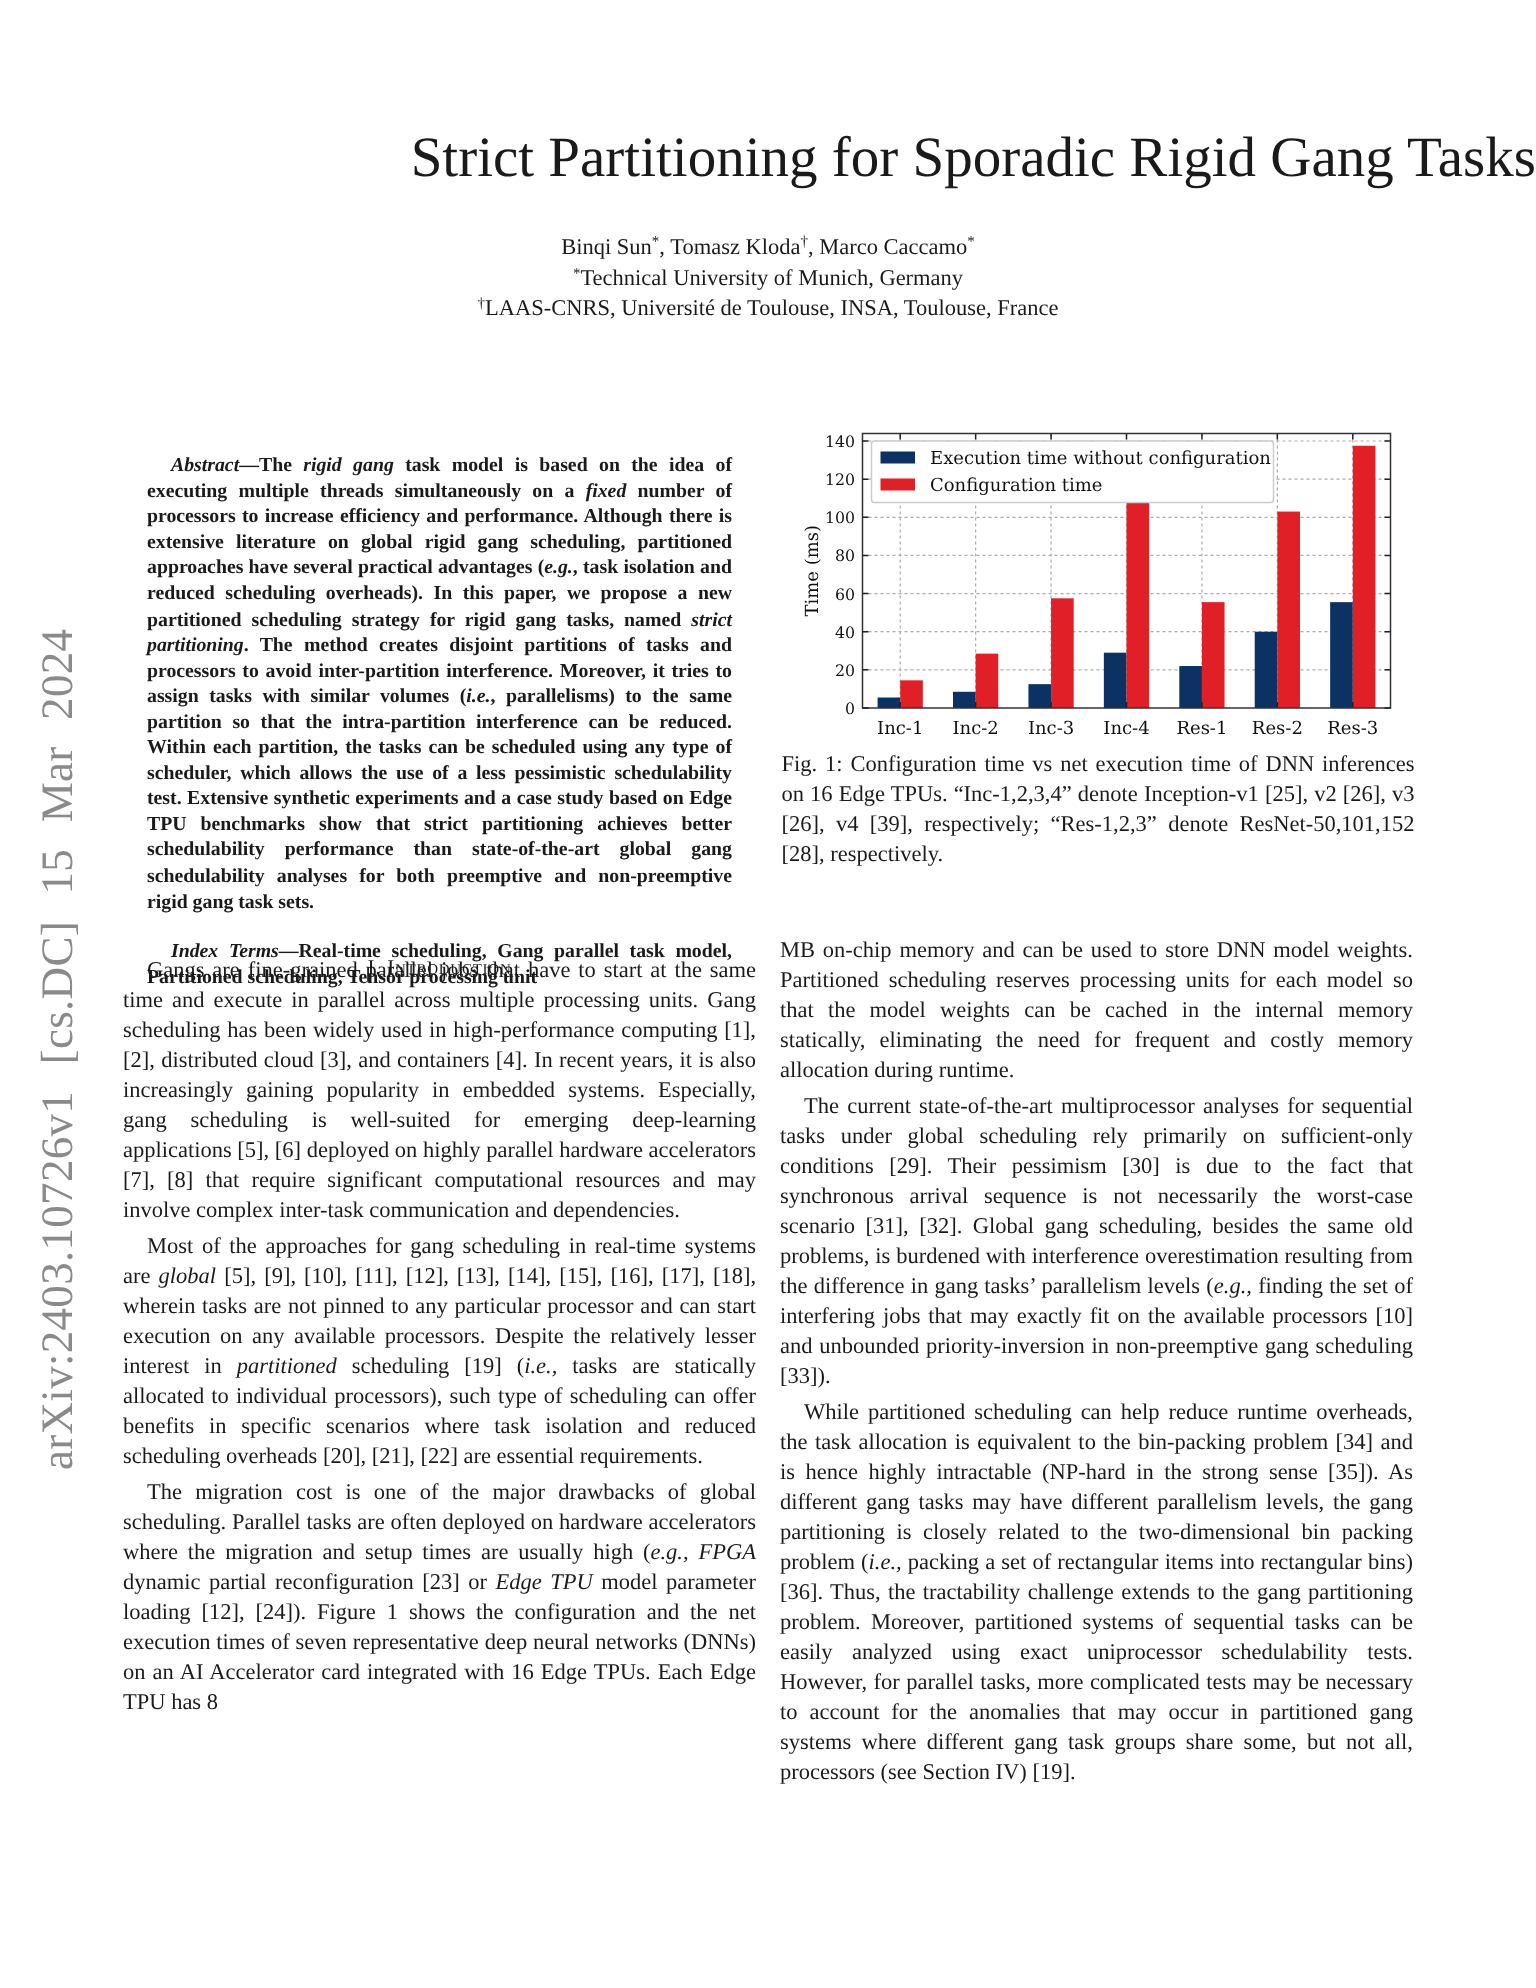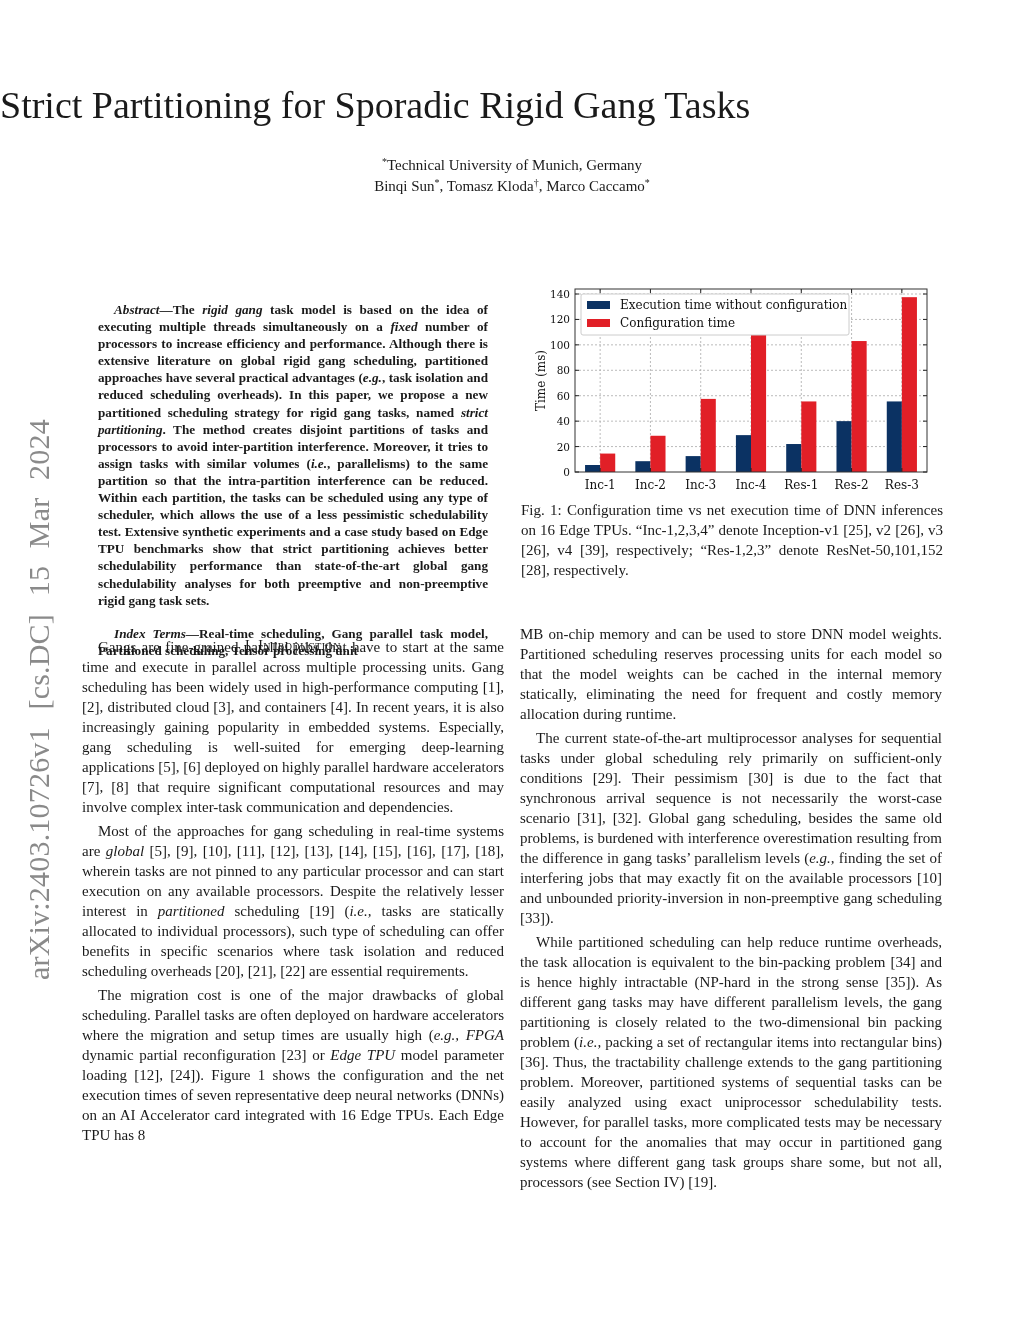--- a/index.html
+++ b/index.html
@@ -1,20 +1,20 @@
 <!DOCTYPE html>
 <html><head>
 <meta charset="utf-8">
 <style>
   html, body { margin: 0; padding: 0; background: #ffffff; }
   body { width: 1024px; height: 1325px; position: relative; overflow: hidden;
          font-family: "Liberation Serif", "DejaVu Serif", serif; color: #1a1a1a; }
   .arxiv-stamp { position: absolute; left: 22px; top: 980px; transform-origin: 0 0; transform: rotate(-90deg);
          font-size: 30px; color: #8a8a8a; white-space: nowrap; letter-spacing: 0.2px; word-spacing: 10px; }
-  .title { position: absolute; left: 0; width: 1024px; top: 83px; text-align: left; font-size: 38px; }
+  .title { position: absolute; left: 0; width: 1024px; top: 83px; text-align: right; font-size: 38px; }
   .authors { position: absolute; left: 0; width: 1024px; top: 155px; text-align: center; font-size: 15px; line-height: 20.5px; }
   .authors div { margin: 0; }
   sup { font-size: 10px; vertical-align: 5px; line-height: 0; }
   .col { position: absolute; width: 422px; font-size: 15px; line-height: 20px; text-align: justify; }
   .col-left { left: 82px; }
   .col-right { left: 520px; font-family: Liberation Serif, serif; }
   .abstract { position: absolute; left: 82px; top: 285px; width: 422px; font-size: 13.2px; line-height: 17.1px; font-weight: bold; text-align: justify; }
   .abstract p { margin: 16px; text-indent: 16px; }
   .abstract i { font-weight: bold; }
   .section-heading { position: absolute; left: 82px; top: 638px; width: 422px; text-align: center; font-size: 14px; letter-spacing: 0.5px; font-variant: small-caps; }
@@ -25,26 +25,27 @@
   .chart-text { font-family: "DejaVu Serif", serif; fill: #111; }
 </style>
 </head>
 <body>
 
 <div class="arxiv-stamp">arXiv:2403.10726v1  [cs.DC]  15 Mar 2024</div>
 
 <div class="title">Strict Partitioning for Sporadic Rigid Gang Tasks</div>
 
 <div class="authors">
-  <div><sup>*</sup><span>Technical University of Munich, Germany</span></div>
   <div>
     <span>Binqi Sun</span><sup>*</sup>,
     <span>Tomasz Kloda</span><sup>†</sup>,
     <span>Marco Caccamo</span><sup>*</sup>
   </div>
+  <div><sup>*</sup><span>Technical University of Munich, Germany</span></div>
+  <div><sup>†</sup><span>LAAS-CNRS, Université de Toulouse, INSA, Toulouse, France</span></div>
 </div>
 
 <div class="abstract">
   <p><i>Abstract</i>—<span id="abstract-text"><span>The </span><i>rigid gang</i><span> task model is based on the idea of executing multiple threads simultaneously on a </span><i>fixed</i><span> number of processors to increase efficiency and performance. Although there is extensive literature on global rigid gang scheduling, partitioned approaches have several practical advantages (</span><i>e.g.</i><span>, task isolation and reduced scheduling overheads). In this paper, we propose a new partitioned scheduling strategy for rigid gang tasks, named </span><i>strict partitioning</i><span>. The method creates disjoint partitions of tasks and processors to avoid inter-partition interference. Moreover, it tries to assign tasks with similar volumes (</span><i>i.e.</i><span>, parallelisms) to the same partition so that the intra-partition interference can be reduced. Within each partition, the tasks can be scheduled using any type of scheduler, which allows the use of a less pessimistic schedulability test. Extensive synthetic experiments and a case study based on Edge TPU benchmarks show that strict partitioning achieves better schedulability performance than state-of-the-art global gang schedulability analyses for both preemptive and non-preemptive rigid gang task sets.</span></span></p>
   <p><i>Index Terms</i>—<span>Real-time scheduling, Gang parallel task model, Partitioned scheduling, Tensor processing unit</span></p>
 </div>
 
 <div class="section-heading">
   <span>I.</span>
   <span>Introduction</span>

